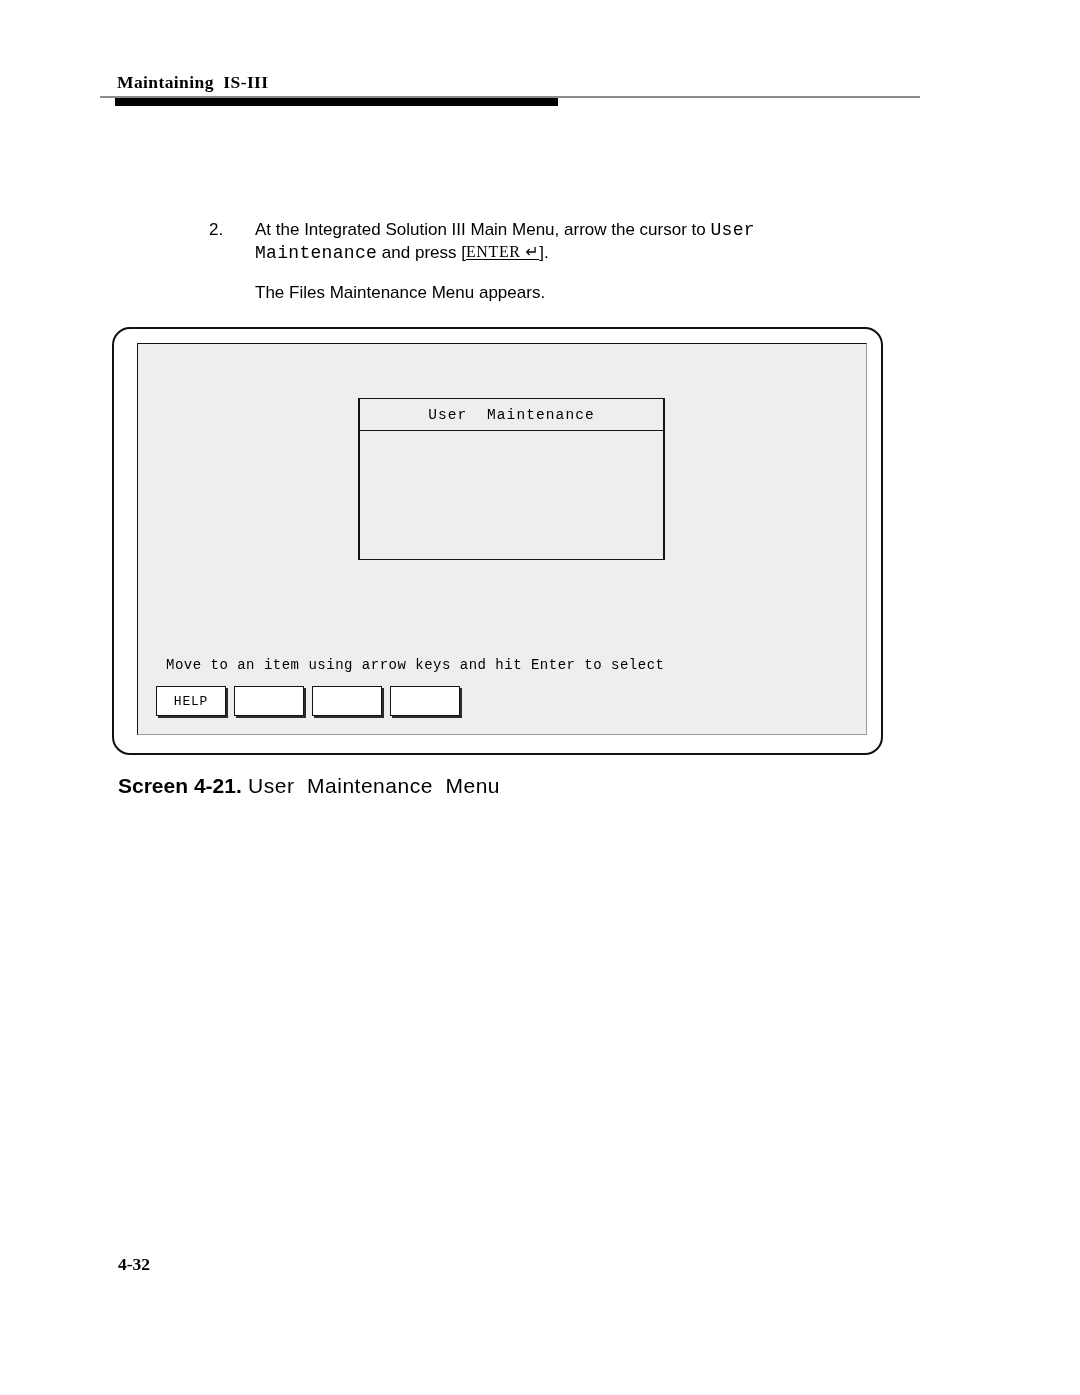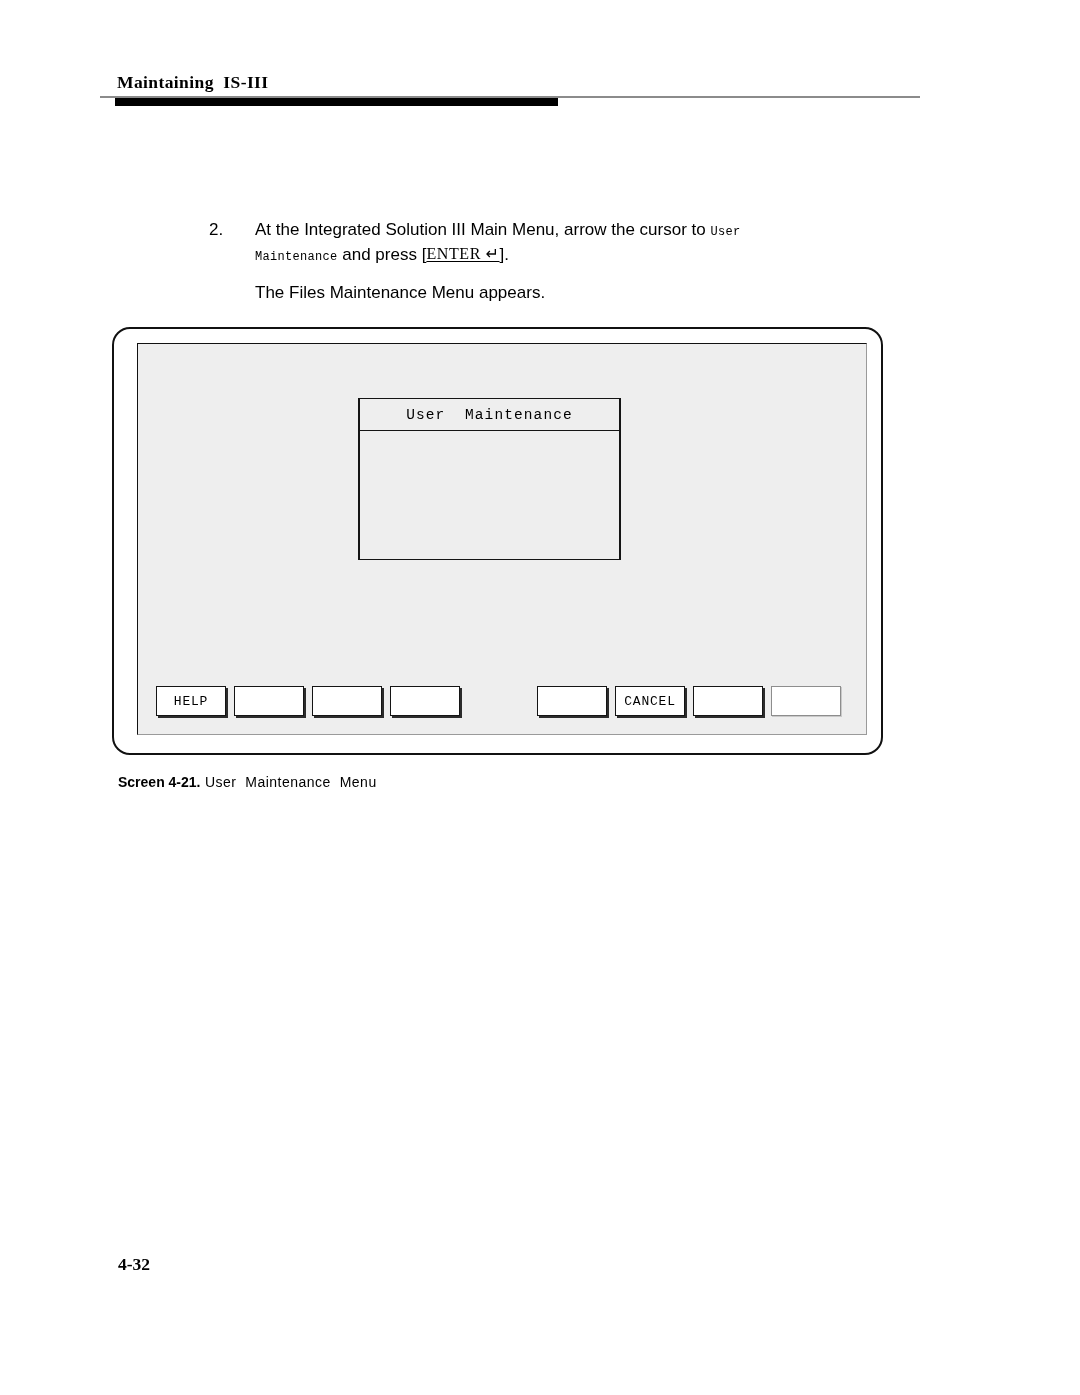--- a/index.html
+++ b/index.html
@@ -69,21 +69,21 @@
     position: absolute;
     left: 255px;
     top: 219px;
     width: 600px;
     font-size: 17px;
     line-height: 22px;
     font-family: "Liberation Sans", sans-serif;
   }
   .mono-inline {
     font-family: "Liberation Mono", monospace;
-    font-size: 12px;
+    font-size: 18px;
     letter-spacing: 0.3px;
   }
   .keycap {
     font-family: Liberation Serif, serif;
     font-size: 16px;
     letter-spacing: 0.6px;
     text-decoration: underline;
     text-underline-offset: 2px;
     vertical-align: 1px;
   }
@@ -128,21 +128,21 @@
     border-right-color: #9a9a9a;
     border-bottom-color: #9a9a9a;
     box-sizing: border-box;
   }
 
   
   #menu-panel {
     position: absolute;
     left: 220px;
     top: 54px;
-    width: 263px;
+    width: 307px;
     height: 162px;
     background: #eeeeee;
     border: 1.6px solid #141414;
     border-right-width: 2.6px;
     border-left-width: 2.2px;
     box-sizing: border-box;
   }
   #menu-title-bar {
     height: 31px;
     border-bottom: 1.4px solid #141414;
@@ -213,21 +213,21 @@
     border-color: #8d8d8d;
     box-shadow: 1px 1px 0 0 #c9c9c9;
   }
   .fkey:last-child { margin-right: 0; }
 
   
   #figure-caption {
     position: absolute;
     left: 118px;
     top: 774px;
-    font-size: 14px;
+    font-size: 21px;
     font-family: "Liberation Sans", sans-serif;
     white-space: pre;
   }
   #figure-caption .cap-label {
     font-weight: bold;
   }
   #figure-caption .cap-text {
     font-weight: normal;
     letter-spacing: 0.5px;
   }
@@ -266,34 +266,29 @@
 <div id="terminal">
   <div id="terminal-bezel"></div>
   <div id="terminal-screen">
 
     <div id="menu-panel">
       <div id="menu-title-bar">
         <span id="menu-title">User  Maintenance</span>
       </div>
     </div>
 
+    <div id="status-line">Move to an item using arrow keys and hit Enter to select</div>
 
     <div id="fkey-row">
       <div class="fkey-group" id="fkey-group-left">
         <div class="fkey">HELP</div>
         <div class="fkey"></div>
         <div class="fkey"></div>
         <div class="fkey"></div>
       </div>
-      <div class="fkey-group" id="fkey-group-right">
-        <div class="fkey"></div>
-        <div class="fkey">CANCEL</div>
-        <div class="fkey"></div>
-        <div class="fkey soft"></div>
-      </div>
     </div>
 
   </div>
 </div>
 
 <div id="figure-caption"><span class="cap-label">Screen 4-21.</span><span class="cap-text"> User  Maintenance  Menu</span></div>
 
 <div id="page-number">4-32</div>
 
 </body></html>

